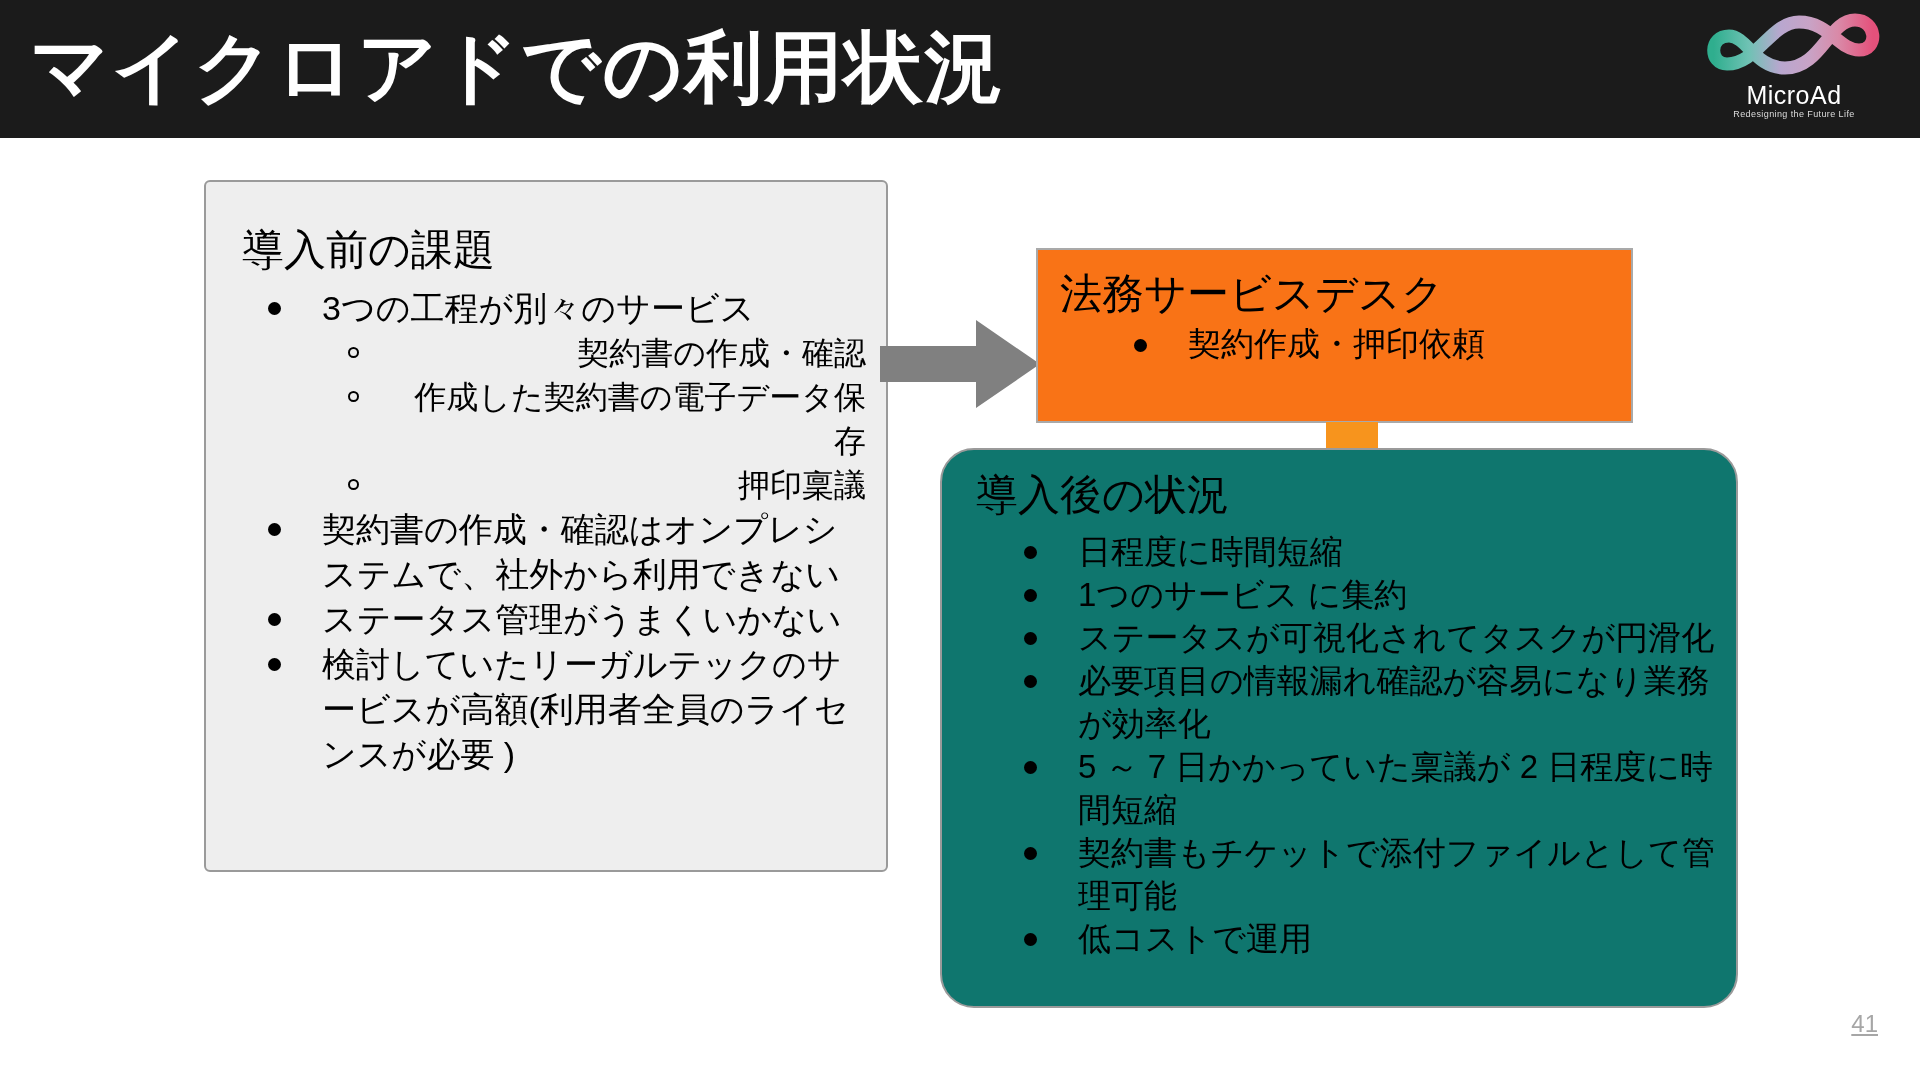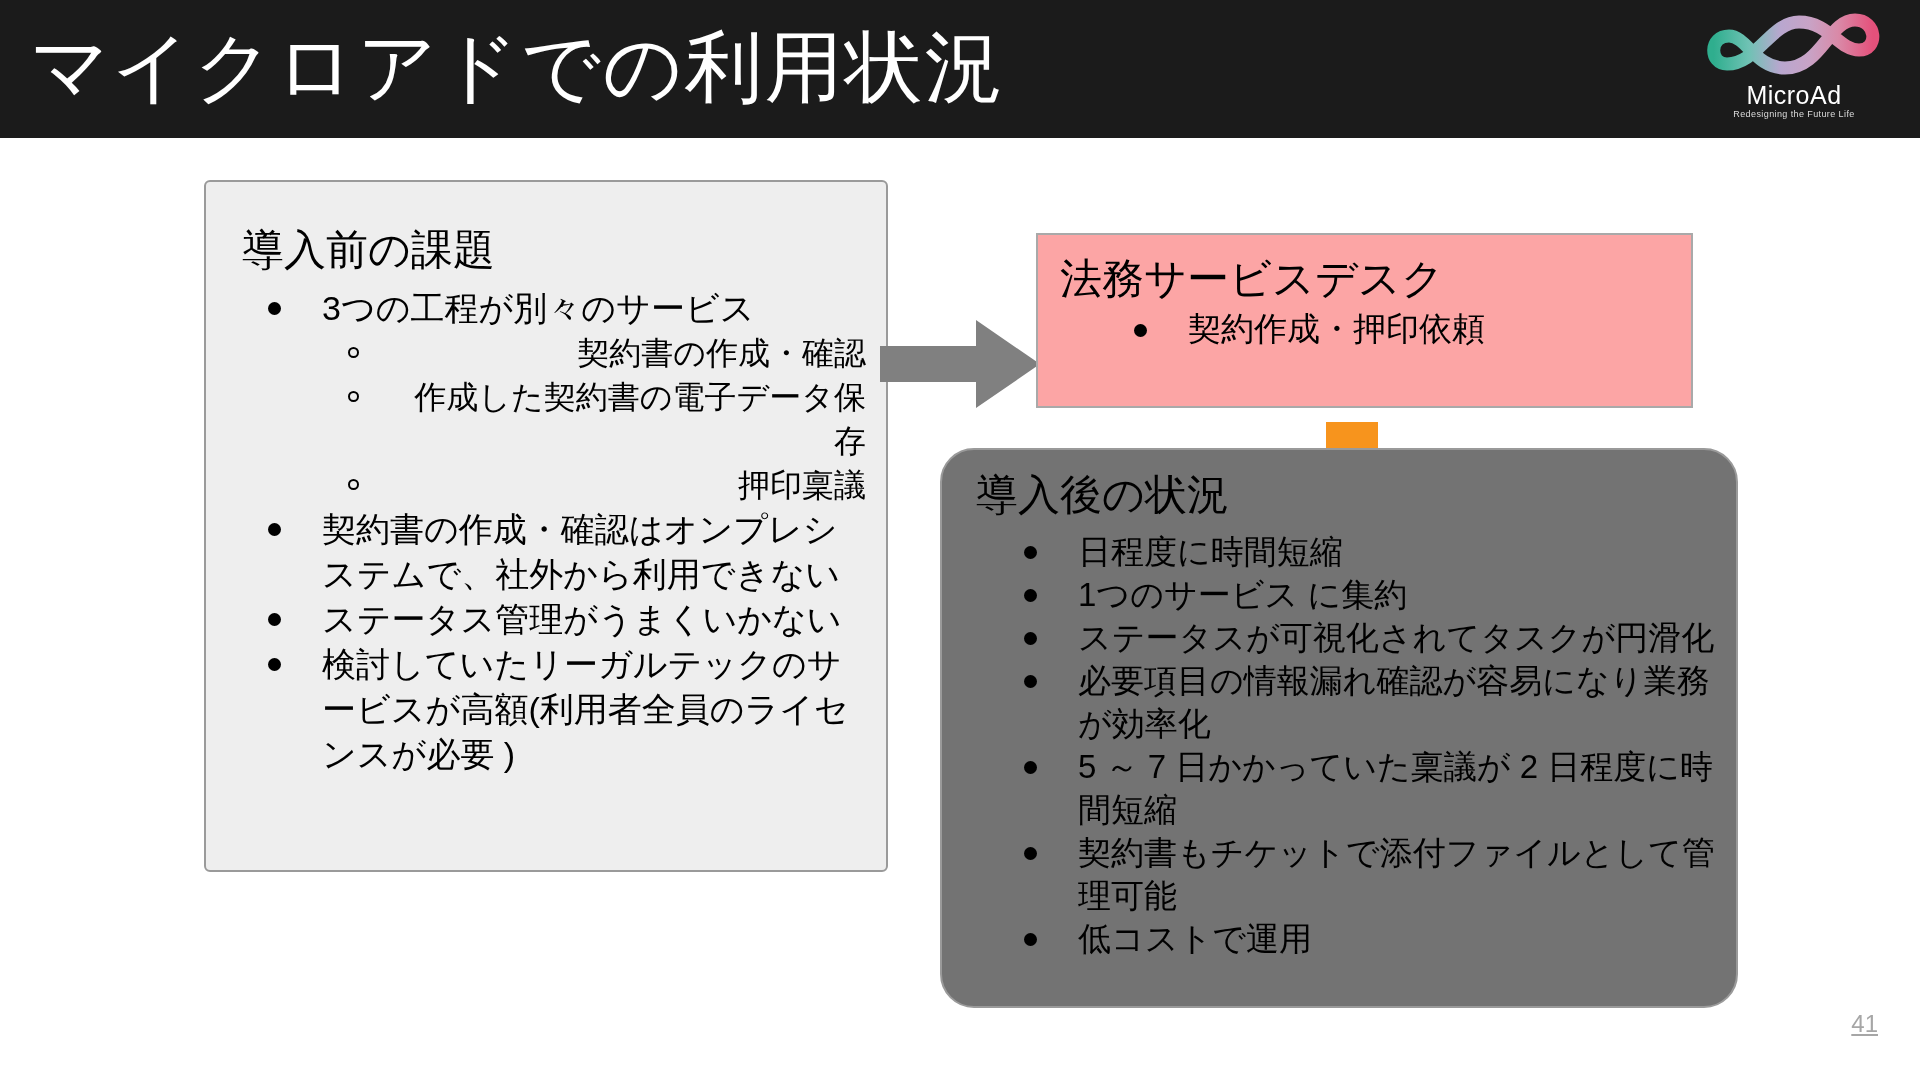--- a/index.html
+++ b/index.html
@@ -25,21 +25,21 @@
   }
   .slide-title {
     position: absolute;
     left: 30px;
     top: 12px;
     font-size: 78px;
     line-height: 110px;
     color: #ffffff;
     letter-spacing: 2px;
     white-space: nowrap;
-    font-weight: 400;
+    font-weight: 700;
   }
 
   
   .logo-wrap {
     position: absolute;
     right: 26px;
     top: 6px;
     width: 200px;
     height: 126px;
     text-align: center;
@@ -92,44 +92,44 @@
     top: 40px;
     font-size: 42px;
     line-height: 56px;
     color: #000000;
   }
 
   
   .box-desk {
     position: absolute;
     left: 1036px;
-    top: 95px;
-    width: 657px;
+    top: 110px;
+    width: 597px;
     height: 175px;
-    background: #fca5a5;
+    background: #f97316;
     border: 2px solid #a9a9a9;
     box-sizing: border-box;
   }
   .box-desk .box-heading {
     position: absolute;
     left: 22px;
     top: 16px;
     font-size: 42px;
     line-height: 56px;
     color: #000000;
   }
 
   
   .box-after {
     position: absolute;
     left: 940px;
     top: 310px;
     width: 798px;
     height: 560px;
-    background: #737373;
+    background: #0f766e;
     border: 2px solid #9a9a9a;
     border-radius: 34px;
     box-sizing: border-box;
   }
   .box-after .box-heading {
     position: absolute;
     left: 34px;
     top: 16px;
     font-size: 42px;
     line-height: 58px;

